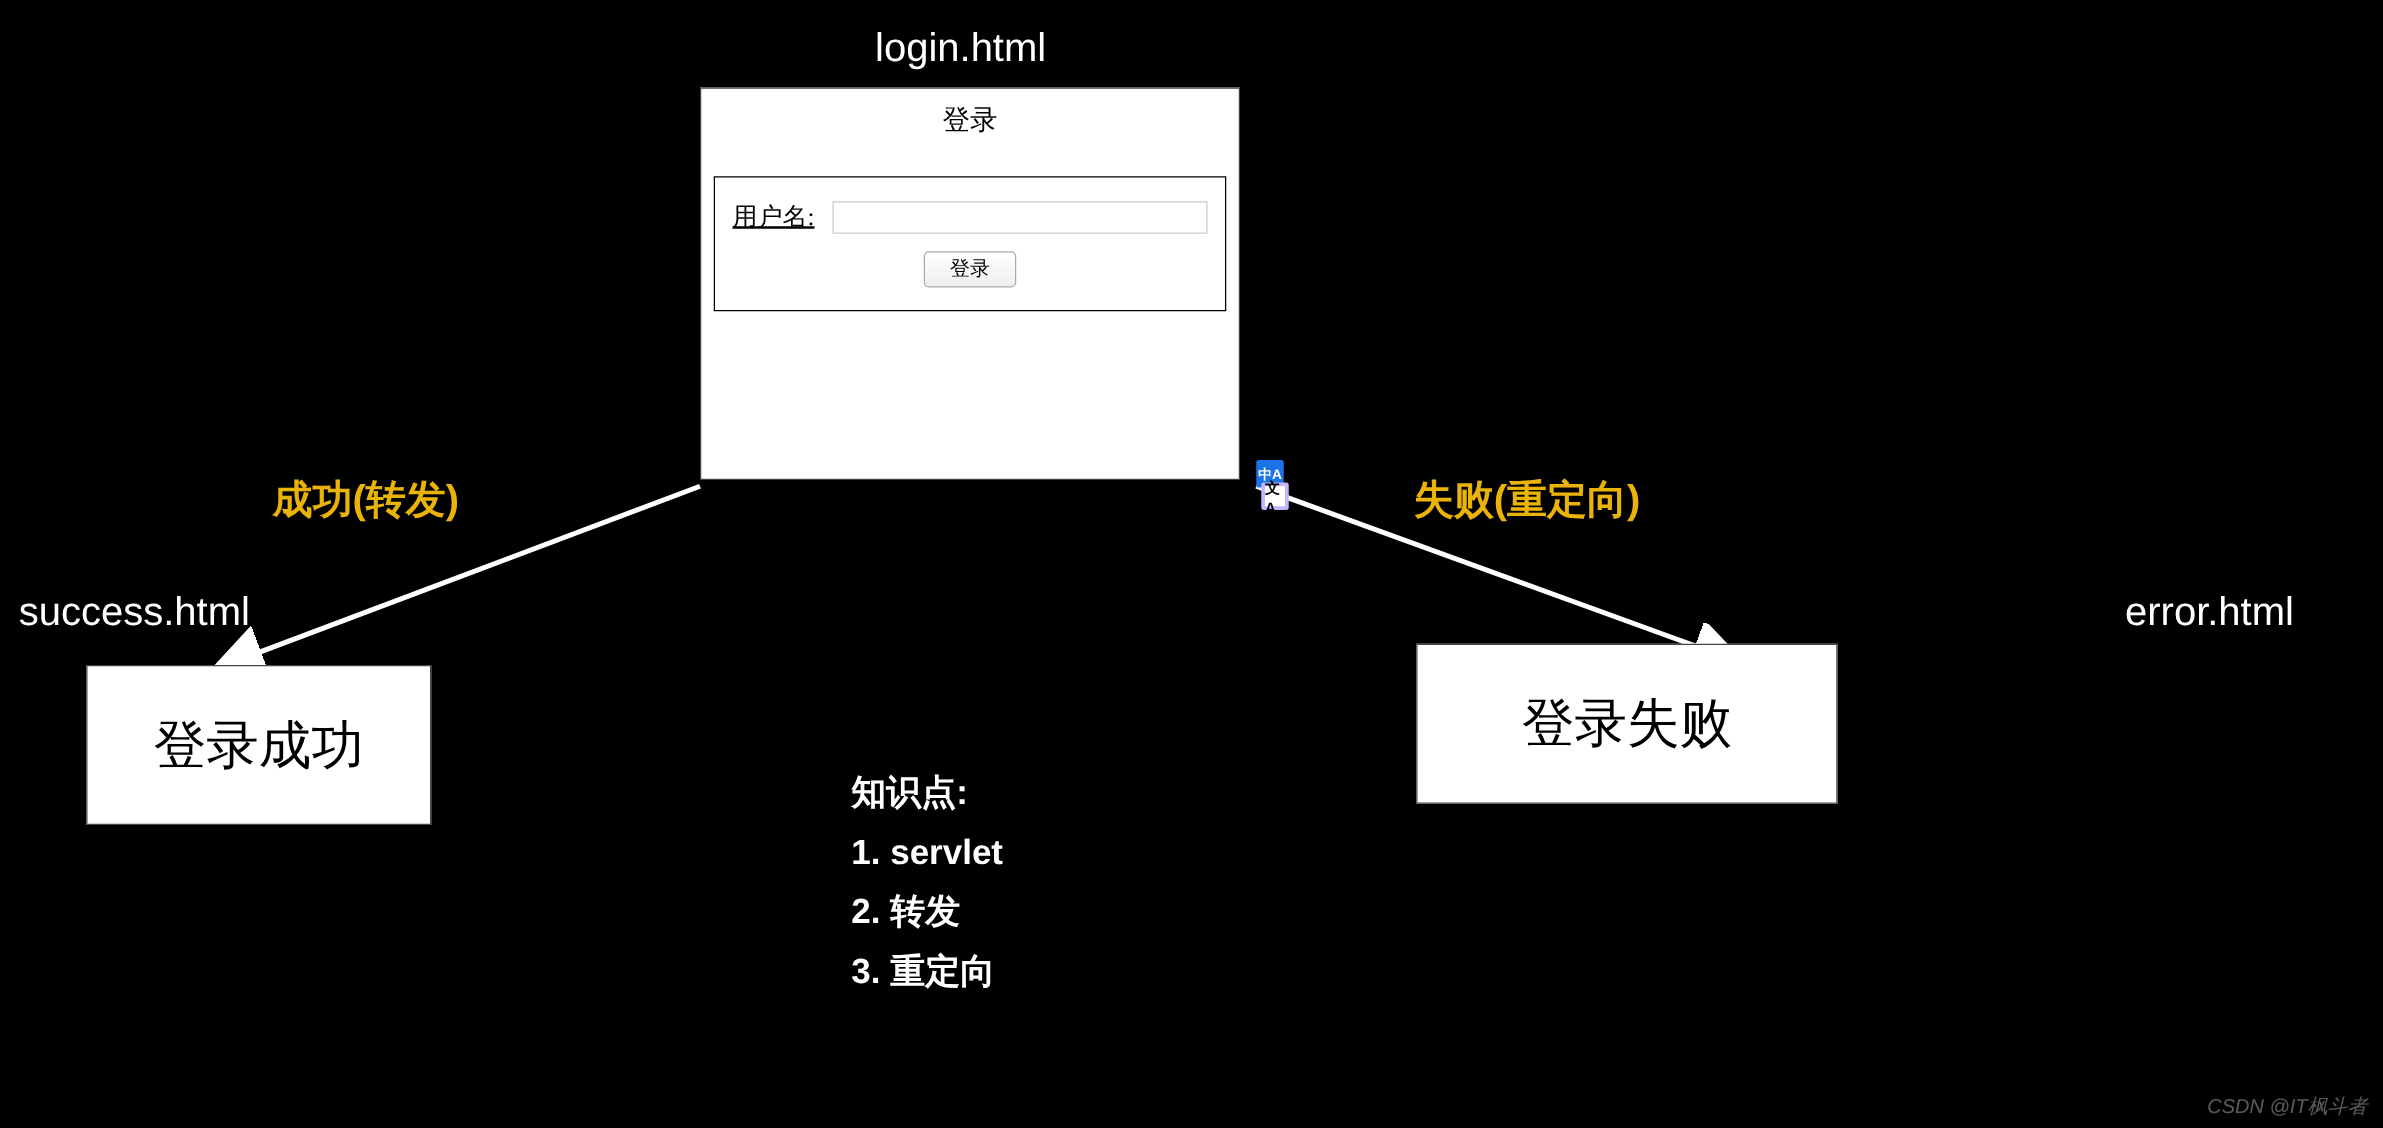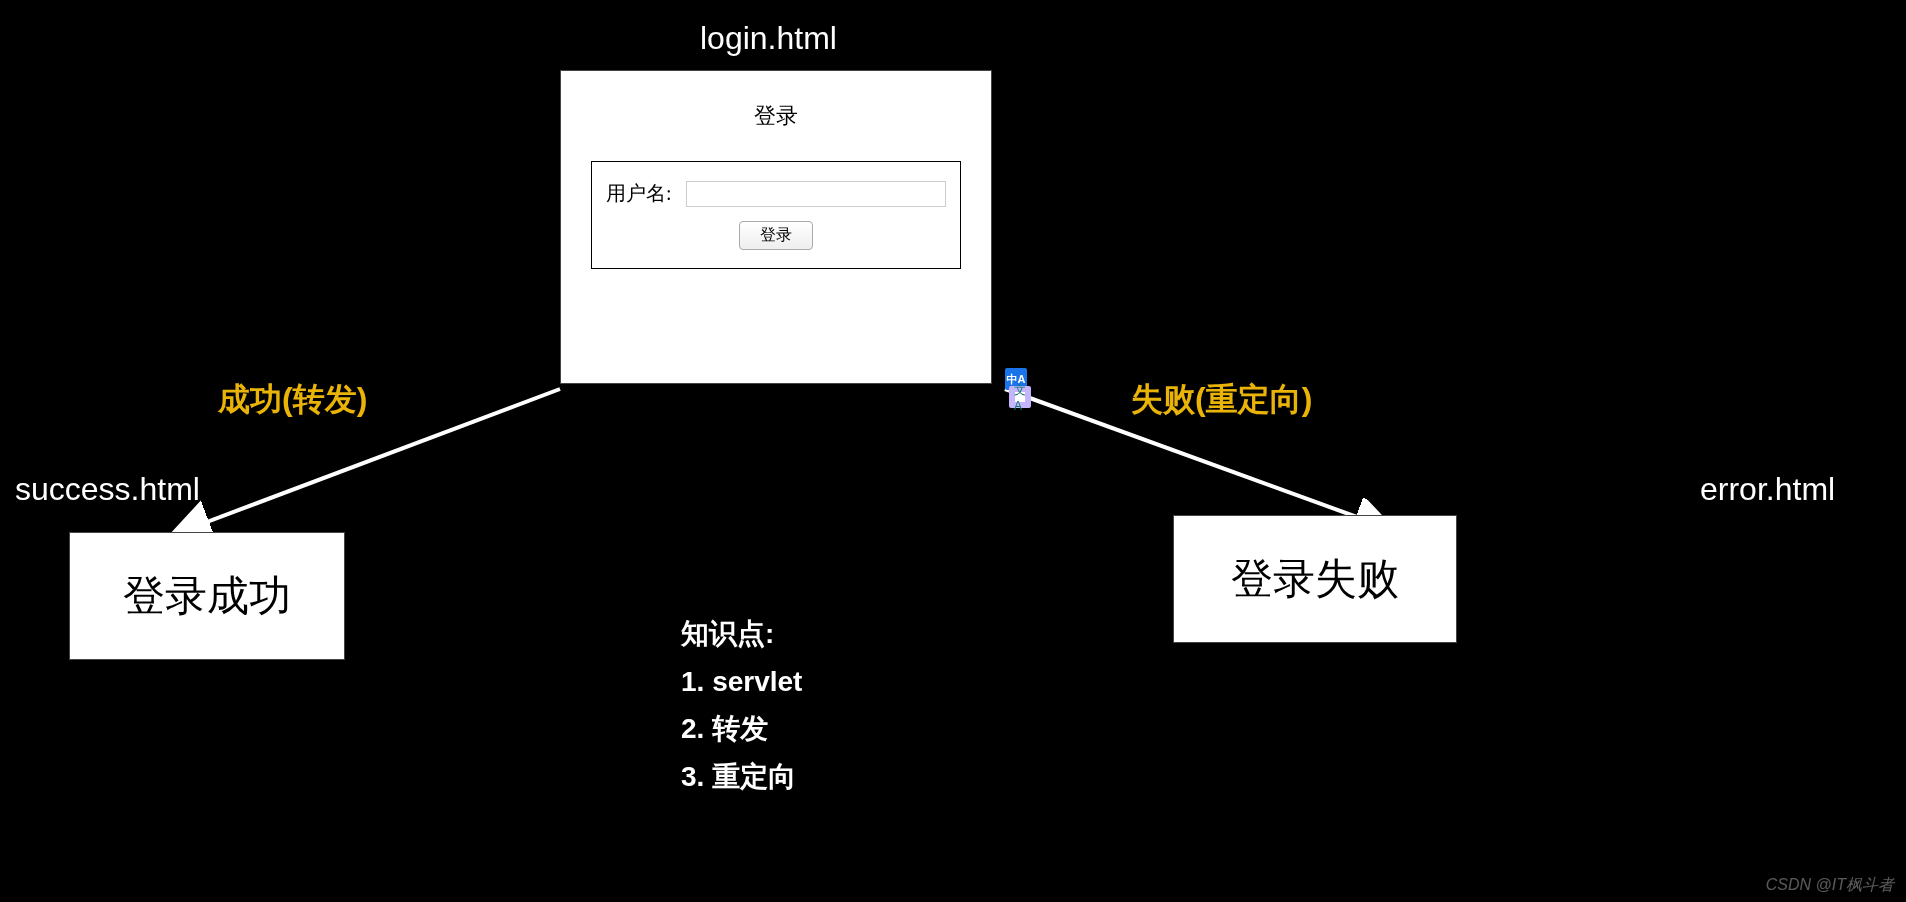--- a/index.html
+++ b/index.html
@@ -23,40 +23,40 @@
     .panel {
       position: absolute;
       background: #fff;
       border: 1px solid #444;
     }
     .login-panel {
       top: 70px;
       left: 560px;
       width: 432px;
       height: 314px;
-      padding: 20px;
     }
     .login-heading {
       text-align: center;
       font-size: 22px;
       margin-top: 10px;
       margin-bottom: 30px;
       font-family: "SimSun", serif;
     }
     .form-box {
       border: 1px solid #000;
       padding: 18px 14px;
       margin: 0 10px;
     }
     .form-row {
       display: flex;
       align-items: center;
       margin-bottom: 14px;
       font-family: "SimSun", serif;
       font-size: 20px;
+      text-decoration: underline;
     }
     .form-row label {
       width: 80px;
     }
     .form-row .spaced { letter-spacing: 1em; }
     .form-row .spaced-end { letter-spacing: 0; }
     .form-row input[type="text"],
     .form-row input[type="password"] {
       flex: 1;
       height: 26px;
@@ -83,22 +83,22 @@
       height: 128px;
       display: flex;
       align-items: center;
       justify-content: center;
       font-family: "SimSun", serif;
       font-size: 42px;
       margin-left: 36px;
     }
     .error-panel {
       top: 515px;
-      left: 1173px;
-      width: 284px;
+      left: 1133px;
+      width: 337px;
       height: 128px;
       display: flex;
       align-items: center;
       justify-content: center;
       font-family: "SimSun", serif;
       font-size: 42px;
     }
     .arrow-label {
       position: absolute;
       color: #eab308;
@@ -136,30 +136,30 @@
       font-size: 11px;
       display: flex;
       align-items: center;
       justify-content: center;
       border-radius: 2px;
       font-weight: bold;
     }
     .translate-icon .t2 {
       width: 22px; height: 22px;
       background: #fff;
-      color: #0f766e;
+      color: #000000;
       font-size: 12px;
       display: flex;
       align-items: center;
       justify-content: center;
       border-radius: 2px;
       margin-top: -4px;
       margin-left: 4px;
-      border: 6px solid #c4b5fd;
-      font-weight: normal;
+      border: 3px solid #c4b5fd;
+      font-weight: bold;
     }
     .watermark {
       position: absolute;
       bottom: 6px;
       right: 12px;
       color: rgba(255,255,255,0.35);
       font-size: 16px;
       font-style: italic;
     }
   </style>

